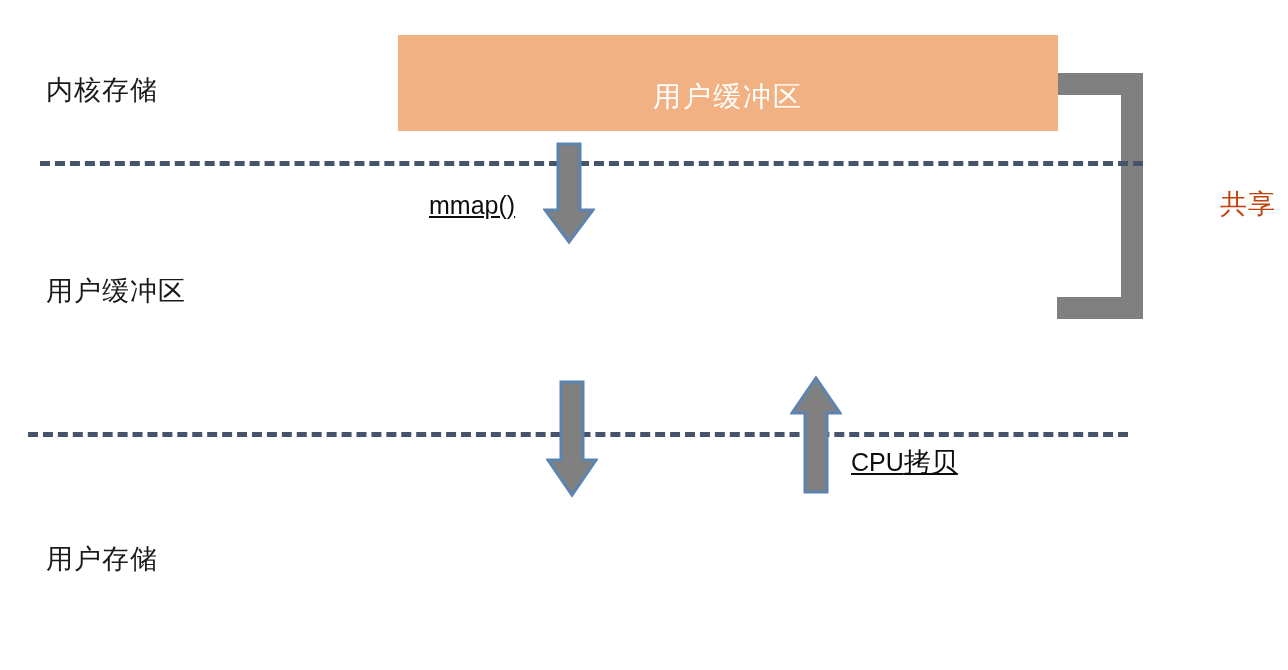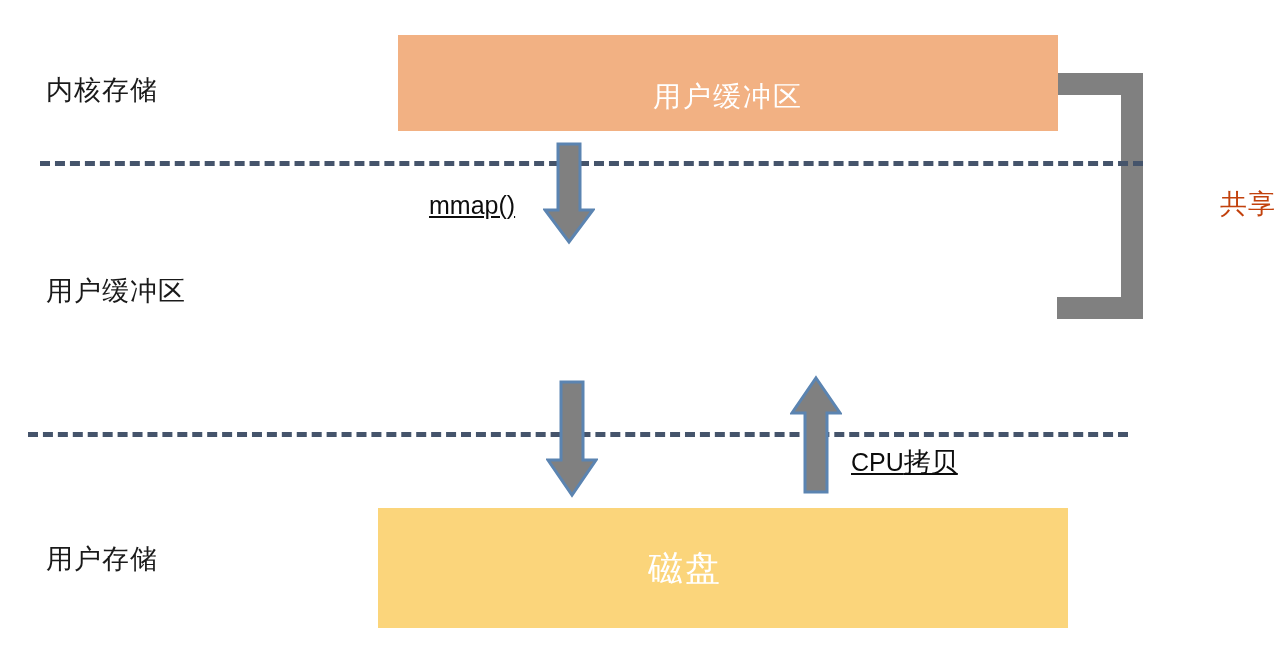--- a/index.html
+++ b/index.html
@@ -157,23 +157,20 @@
   <div id="cap-share">共享</div>
 
   <div class="dashed-line" id="dash-user-kernel"></div>
   <div class="dashed-line" id="dash-kernel-hw"></div>
 
   <div class="box" id="box-user">
     <span class="box-text">用户缓冲区</span>
   </div>
 
 
-  <div class="box" id="box-disk">
-    <span class="box-text">磁盘</span>
-  </div>
 
   <div class="arrow" id="arrow-mmap">
     <svg width="52" height="103" viewBox="0 0 52 103" xmlns="http://www.w3.org/2000/svg">
       <path d="M 15 2 L 37 2 L 37 68 L 50 68 L 26 100 L 2 68 L 15 68 Z" fill="#808080" stroke="#5B84B1" stroke-width="3" stroke-linejoin="miter"></path>
     </svg>
   </div>
 
   <div class="arrow" id="arrow-writeback">
     <svg width="52" height="118" viewBox="0 0 52 118" xmlns="http://www.w3.org/2000/svg">
       <path d="M 15 2 L 37 2 L 37 80 L 50 80 L 26 115 L 2 80 L 15 80 Z" fill="#808080" stroke="#5B84B1" stroke-width="3" stroke-linejoin="miter"></path>

